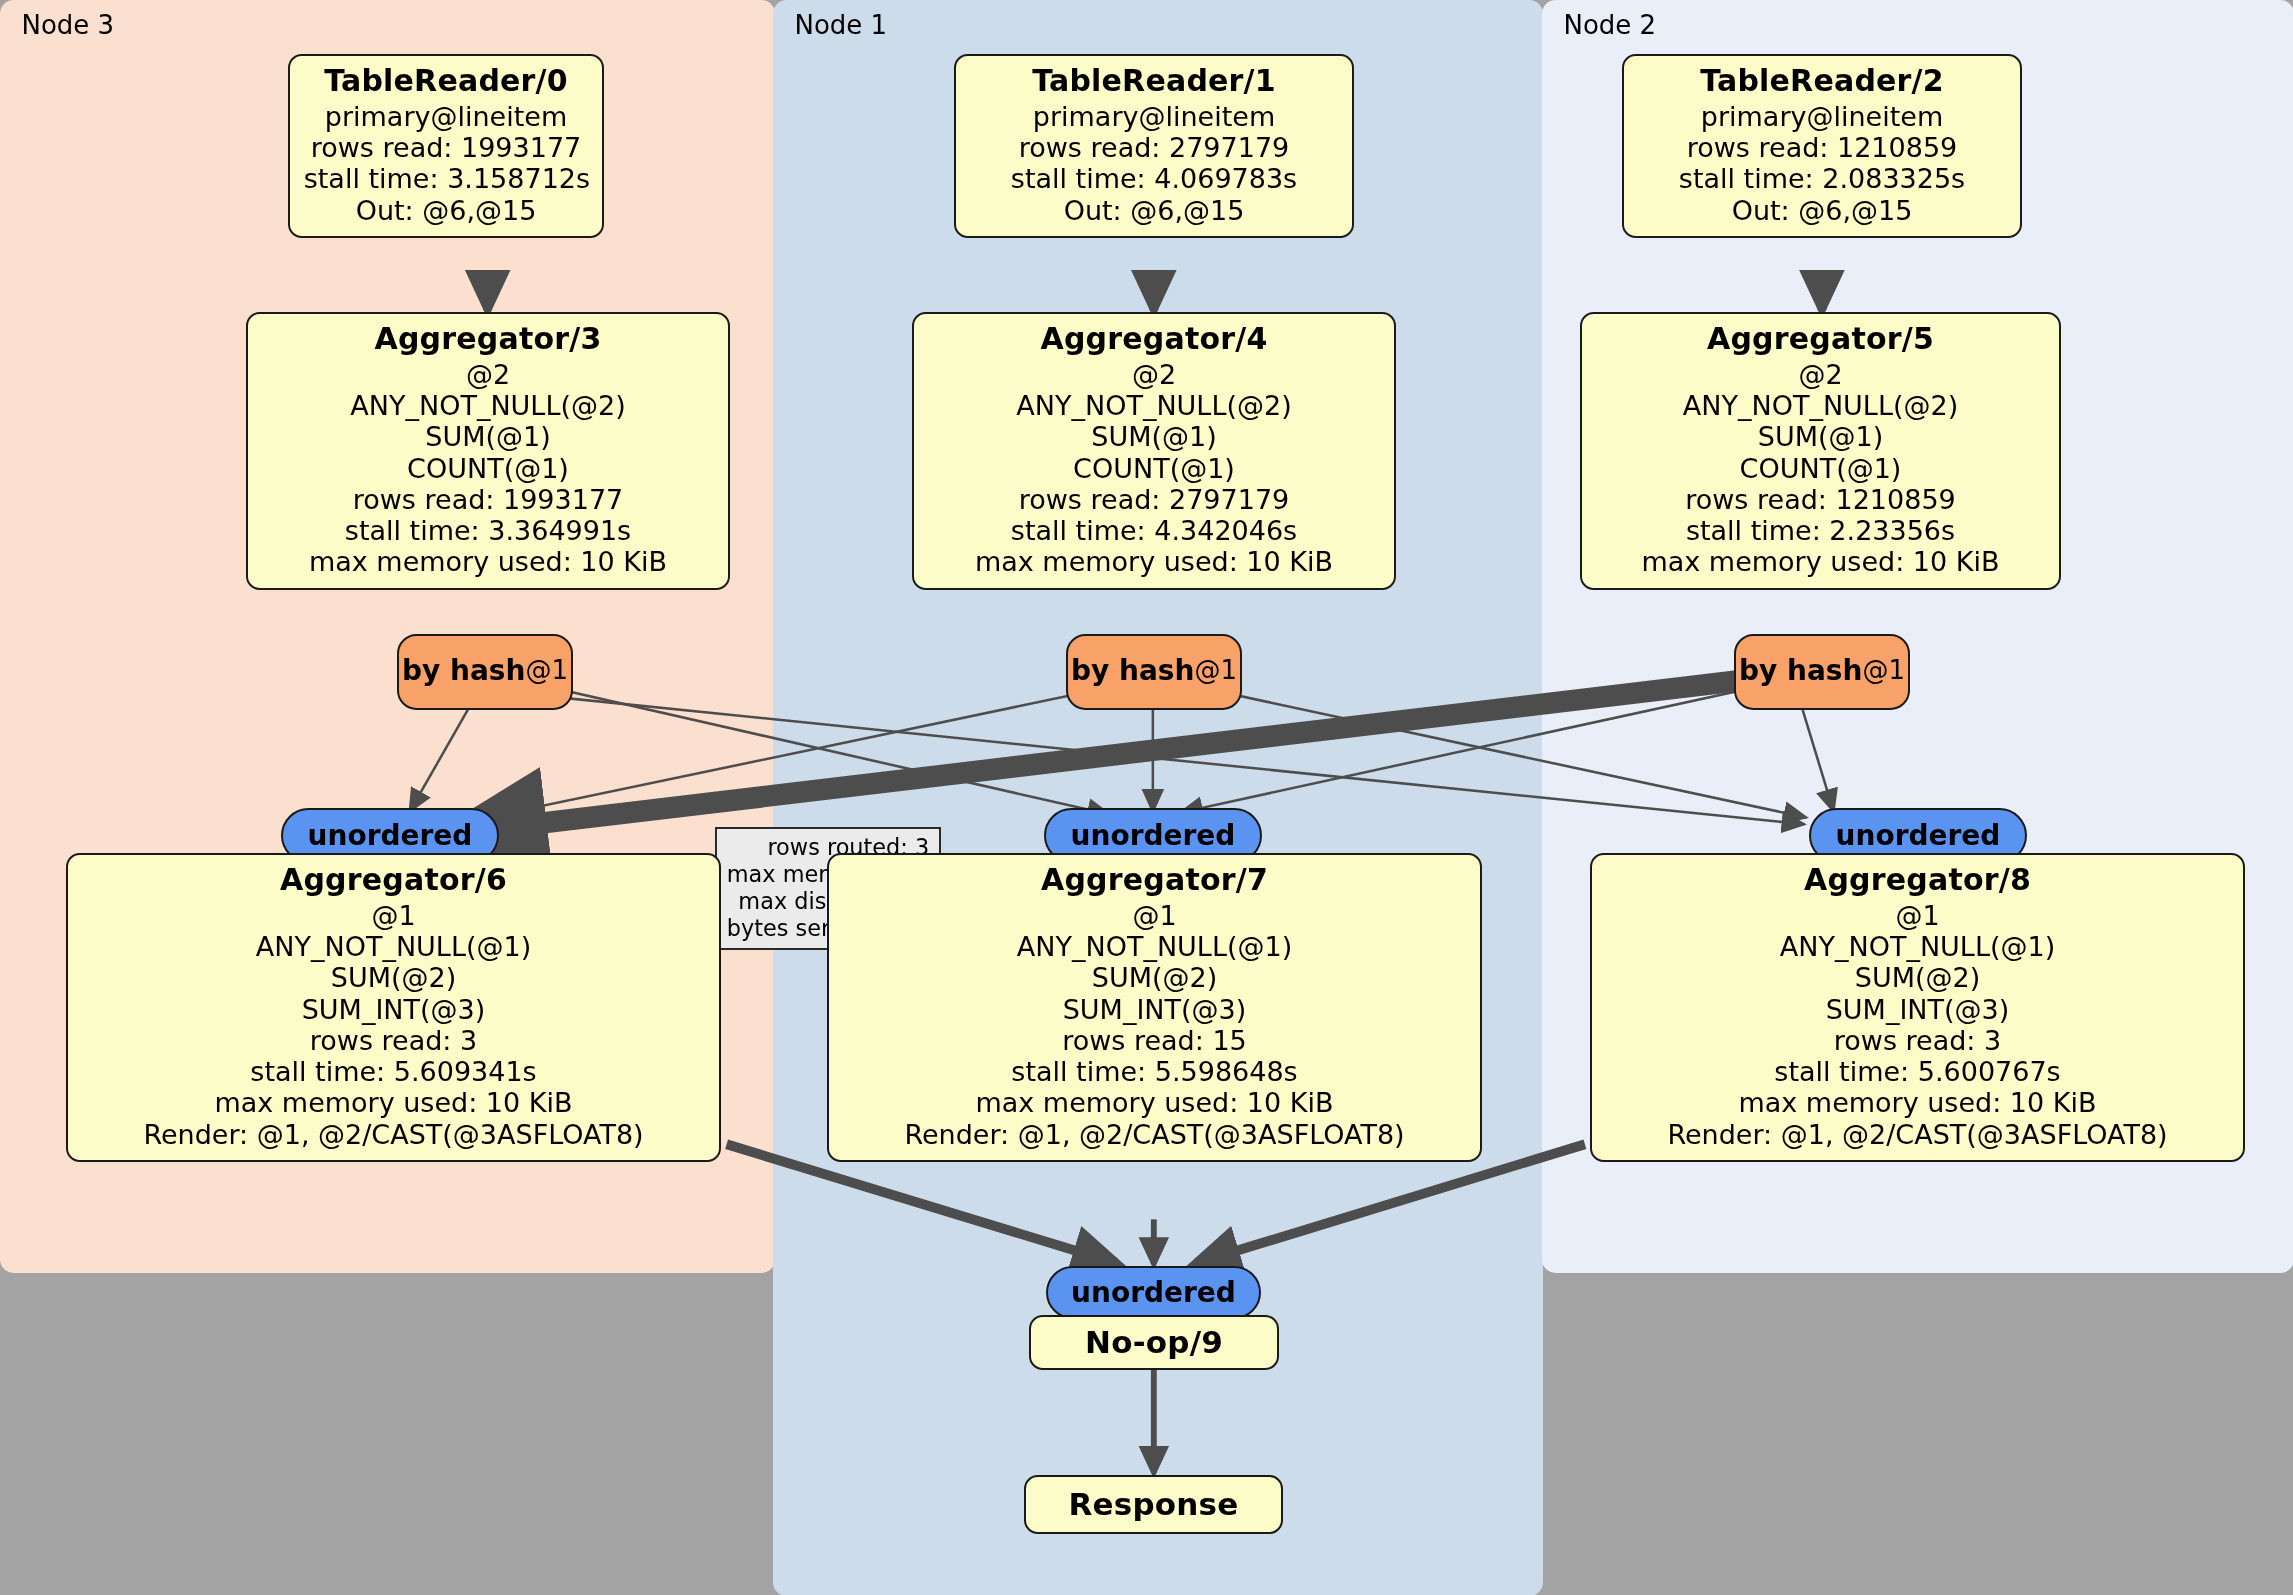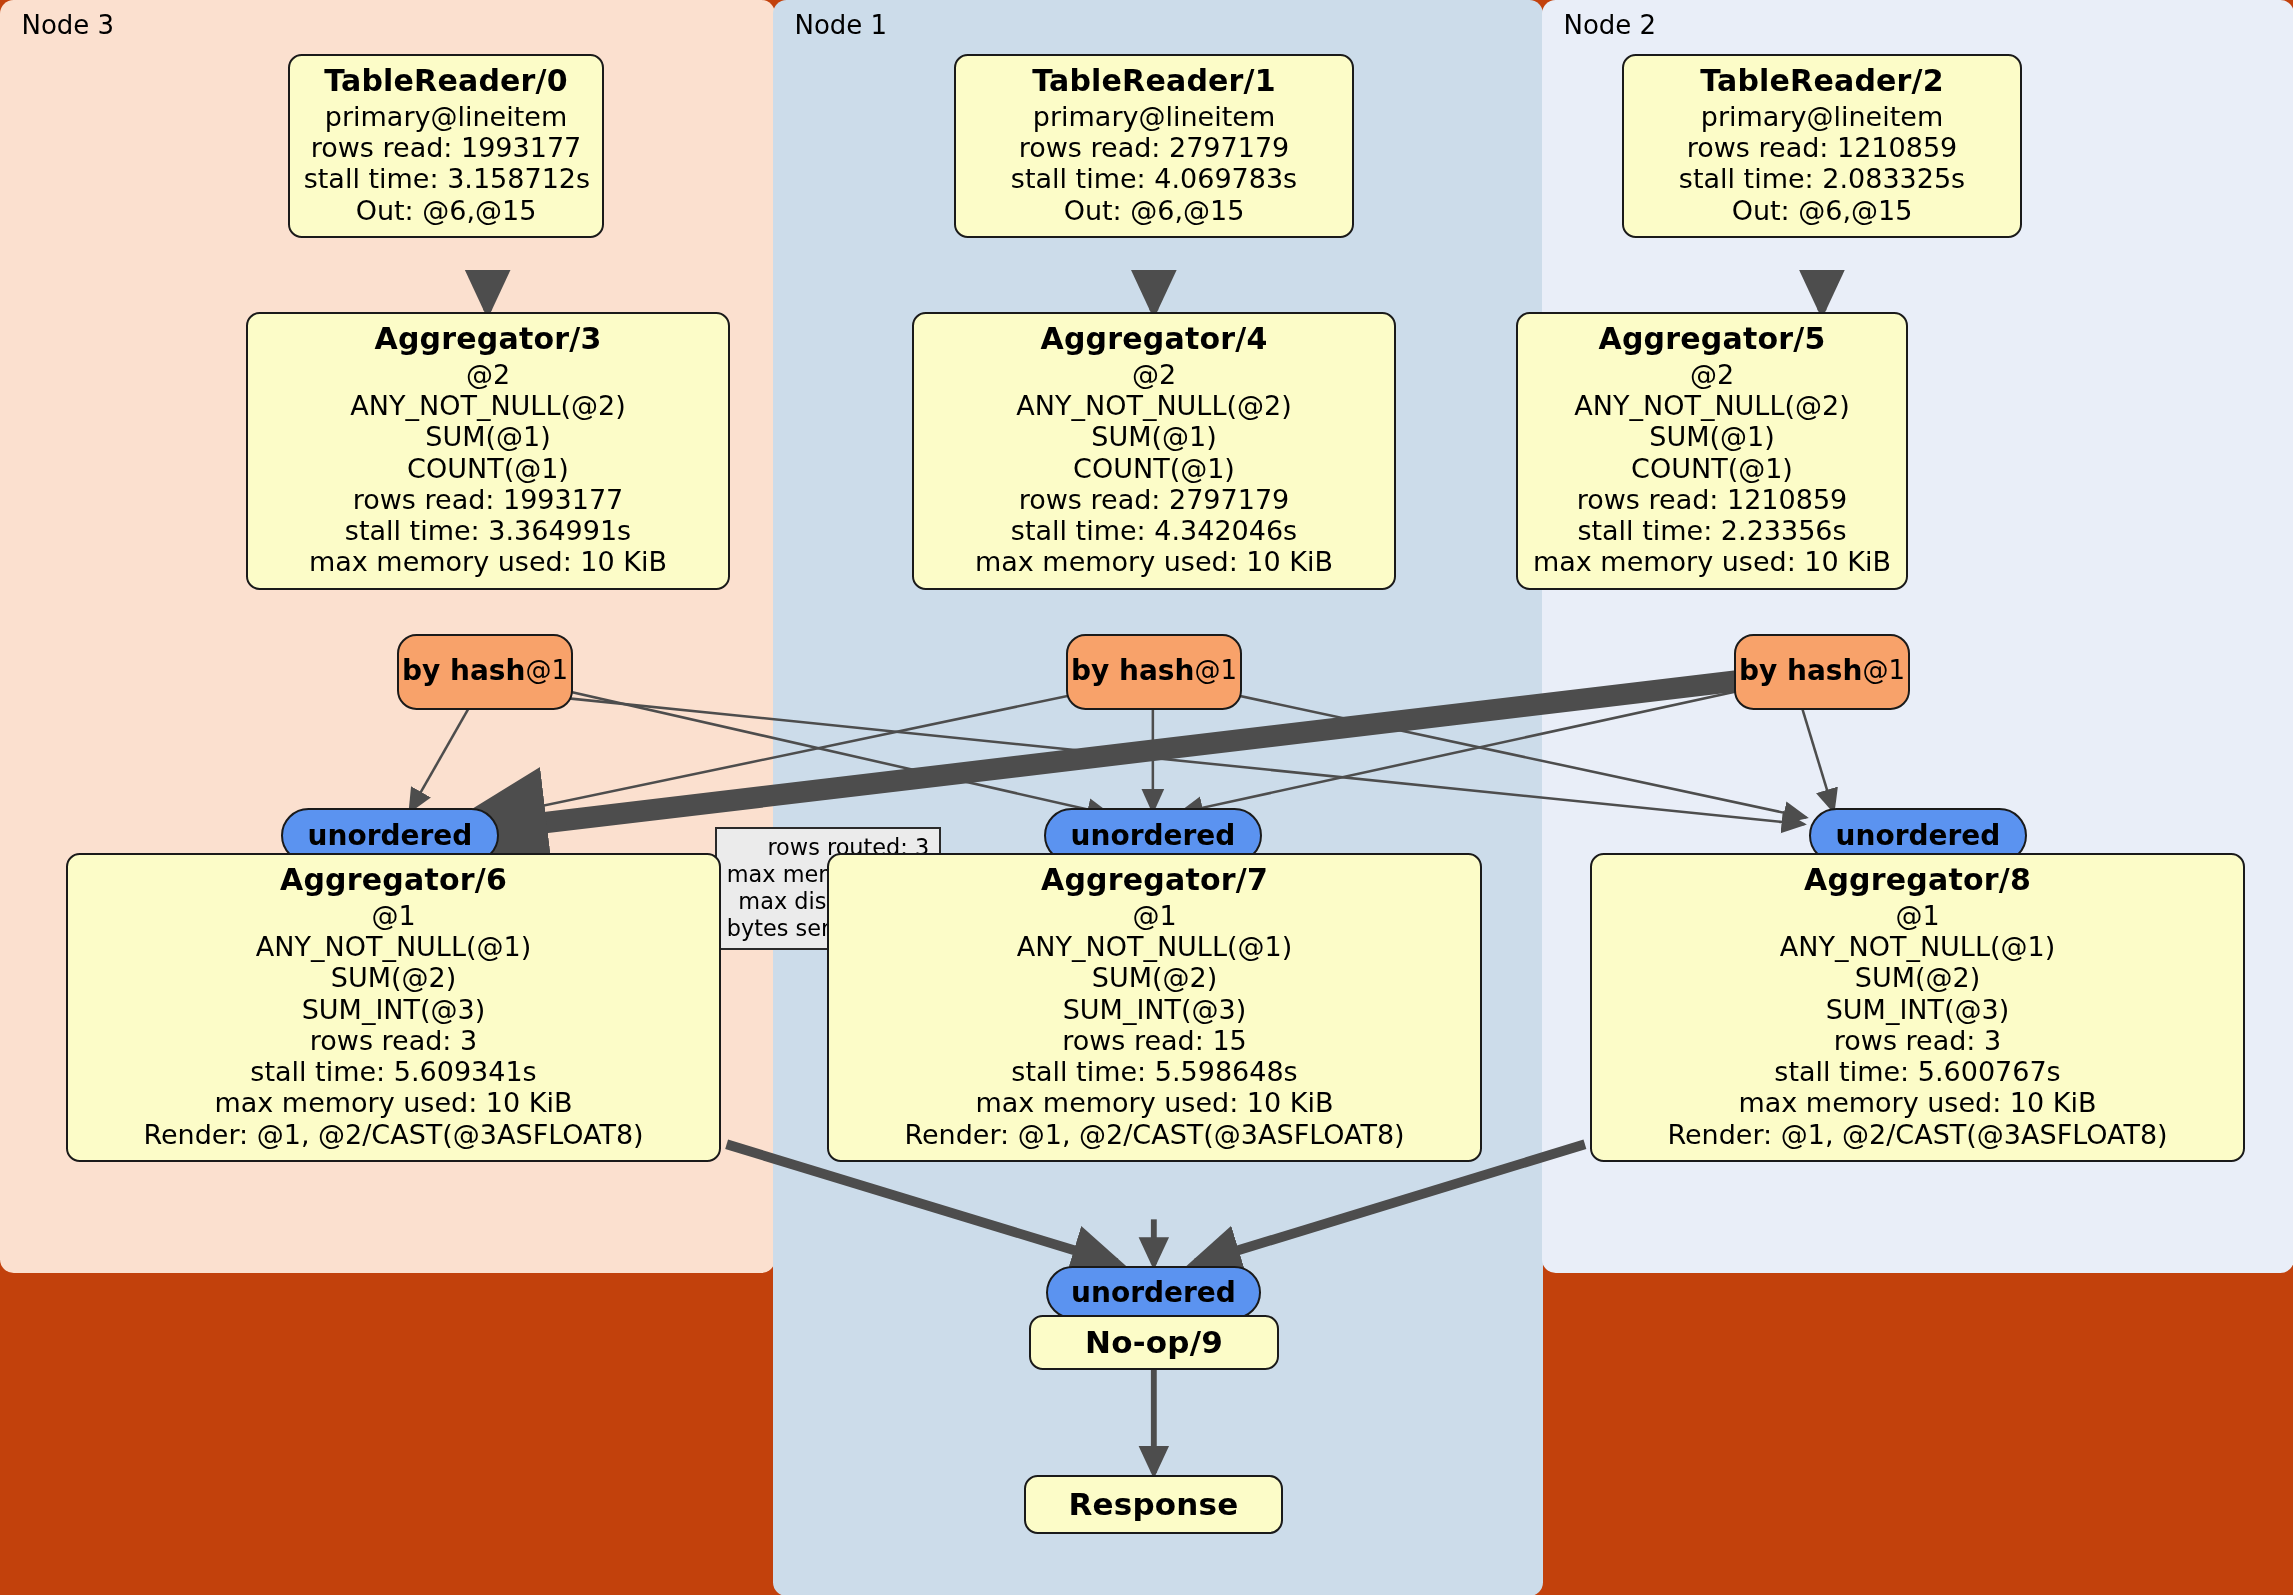--- a/index.html
+++ b/index.html
@@ -4,21 +4,21 @@
 <style>
   html, body {
     margin: 0;
     padding: 0;
     background: #ffffff;
   }
   #stage {
     position: relative;
     width: 2294px;
     height: 1596px;
-    background: #c2410c;
+    background: #a3a3a3;
     font-family: "DejaVu Sans", "Liberation Sans", sans-serif;
     overflow: hidden;
   }
 
   
   .cluster {
     position: absolute;
     border-radius: 13.7px;
     box-sizing: border-box;
   }
@@ -210,21 +210,21 @@
     <span class="ttl">Aggregator/4</span>
     <span class="ln">@2</span>
     <span class="ln">ANY_NOT_NULL(@2)</span>
     <span class="ln">SUM(@1)</span>
     <span class="ln">COUNT(@1)</span>
     <span class="ln">rows read: 2797179</span>
     <span class="ln">stall time: 4.342046s</span>
     <span class="ln">max memory used: 10 KiB</span>
   </div>
 
-  <div class="node" style="left:1516px; top:312px; width:392px;">
+  <div class="node" style="left:1580px; top:312px; width:481px;">
     <span class="ttl">Aggregator/5</span>
     <span class="ln">@2</span>
     <span class="ln">ANY_NOT_NULL(@2)</span>
     <span class="ln">SUM(@1)</span>
     <span class="ln">COUNT(@1)</span>
     <span class="ln">rows read: 1210859</span>
     <span class="ln">stall time: 2.23356s</span>
     <span class="ln">max memory used: 10 KiB</span>
   </div>
 

